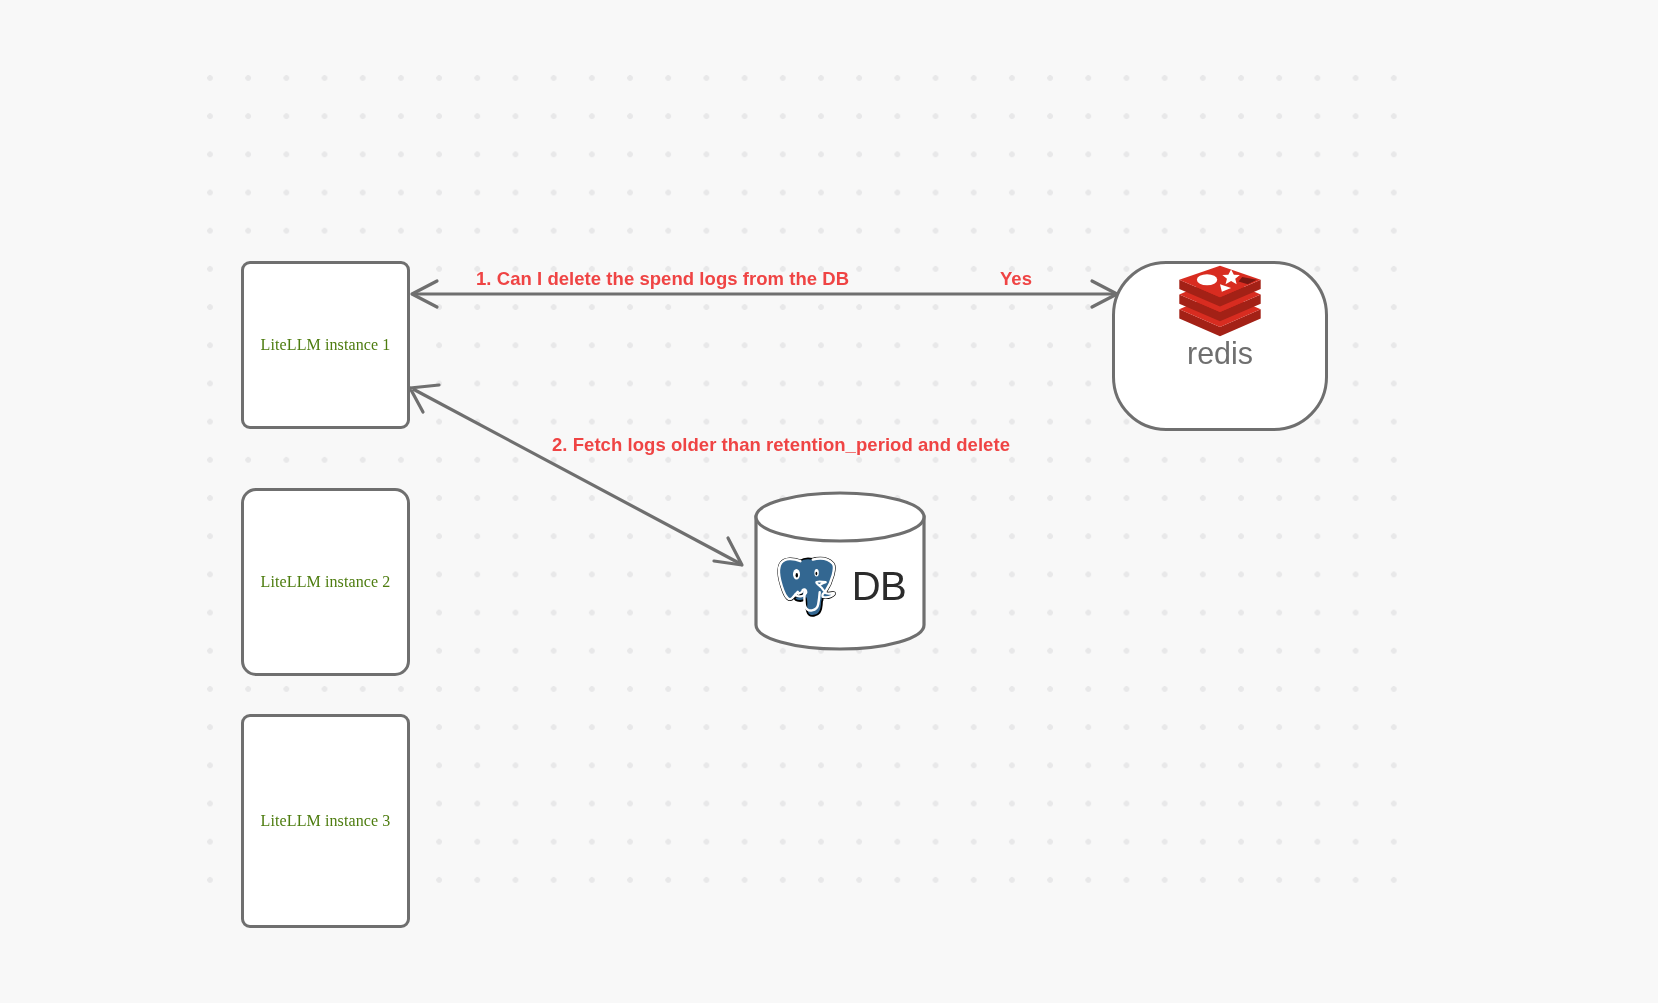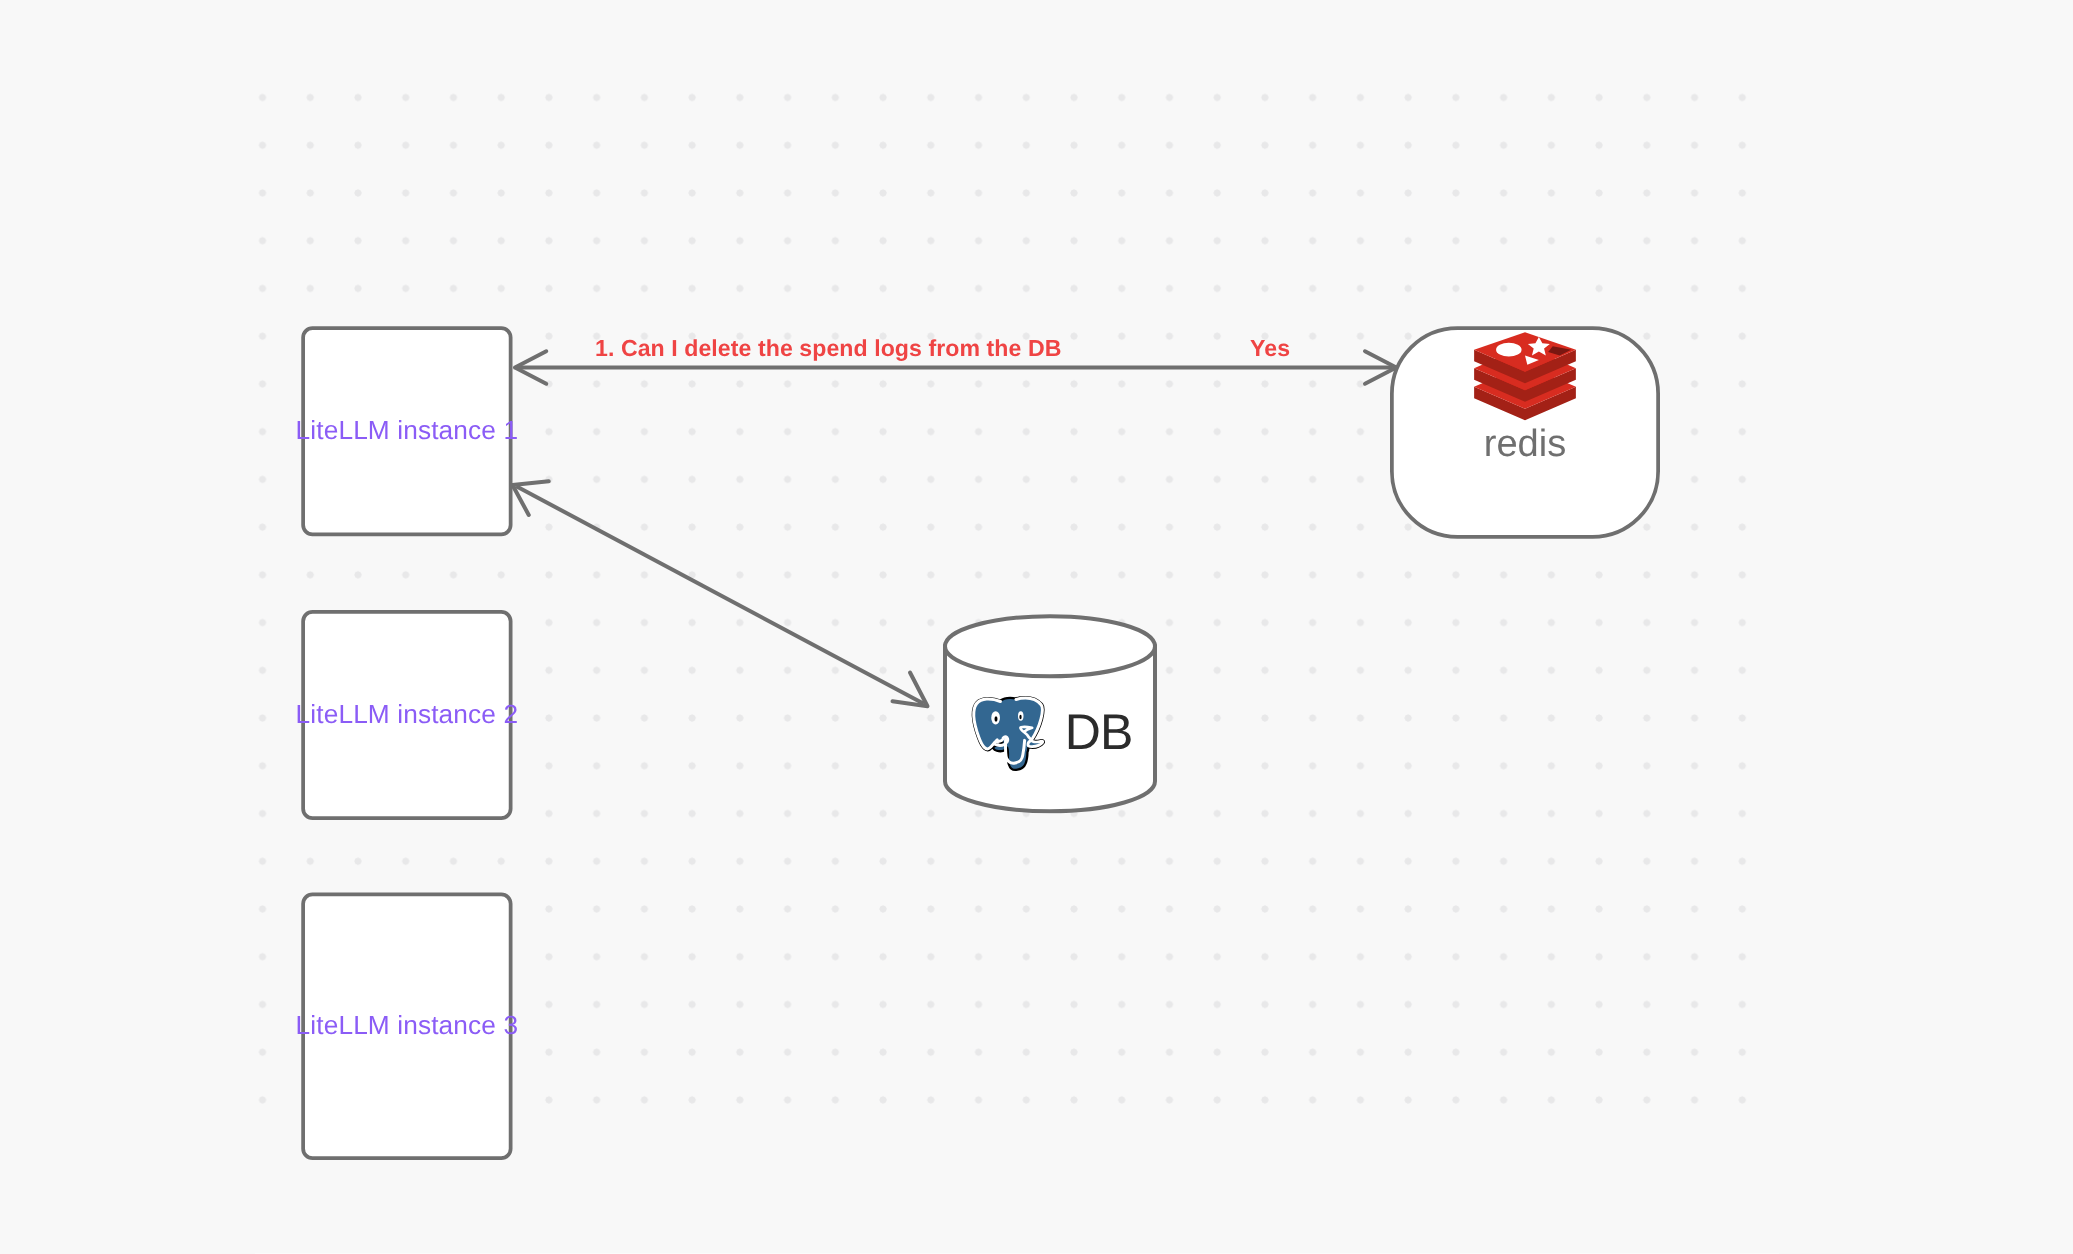--- a/index.html
+++ b/index.html
@@ -49,31 +49,32 @@
     position: absolute;
     box-sizing: border-box;
     background: #ffffff;
     border: 3px solid #6f6f6f;
     border-radius: 9px;
     display: flex;
     align-items: center;
     justify-content: center;
   }
   .node-box .node-label {
-    font-size: 21px;
-    color: #8b5cf6;
+    font-size: 16px;
+    color: #4d7c0f;
     font-weight: 400;
     letter-spacing: 0.1px;
     line-height: 1.2;
     text-align: center;
     white-space: nowrap;
+    font-family: Liberation Serif, serif;
   }
 
   #llm-1 { left: 241px; top: 261px; width: 169px; height: 168px; }
-  #llm-2 { left: 241px; top: 488px; width: 169px; height: 168px; }
+  #llm-2 { left: 241px; top: 488px; width: 169px; height: 188px; border-radius: 15px; }
   #llm-3 { left: 241px; top: 714px; width: 169px; height: 214px; }
 
   
   #redis-node {
     position: absolute;
     box-sizing: border-box;
     left: 1112px;
     top: 261px;
     width: 216px;
     height: 170px;
@@ -227,14 +228,15 @@
         </g>
       </svg>
       <span id="db-text">DB</span>
     </div>
   </div>
 
   <div class="edge-label" id="label-step1">1. Can I delete the spend logs from the DB</div>
 
   <div class="edge-label" id="label-yes">Yes</div>
 
+  <div class="edge-label" id="label-step2">2. Fetch logs older than retention_period and delete</div>
 
 </div>
 
 </body></html>

